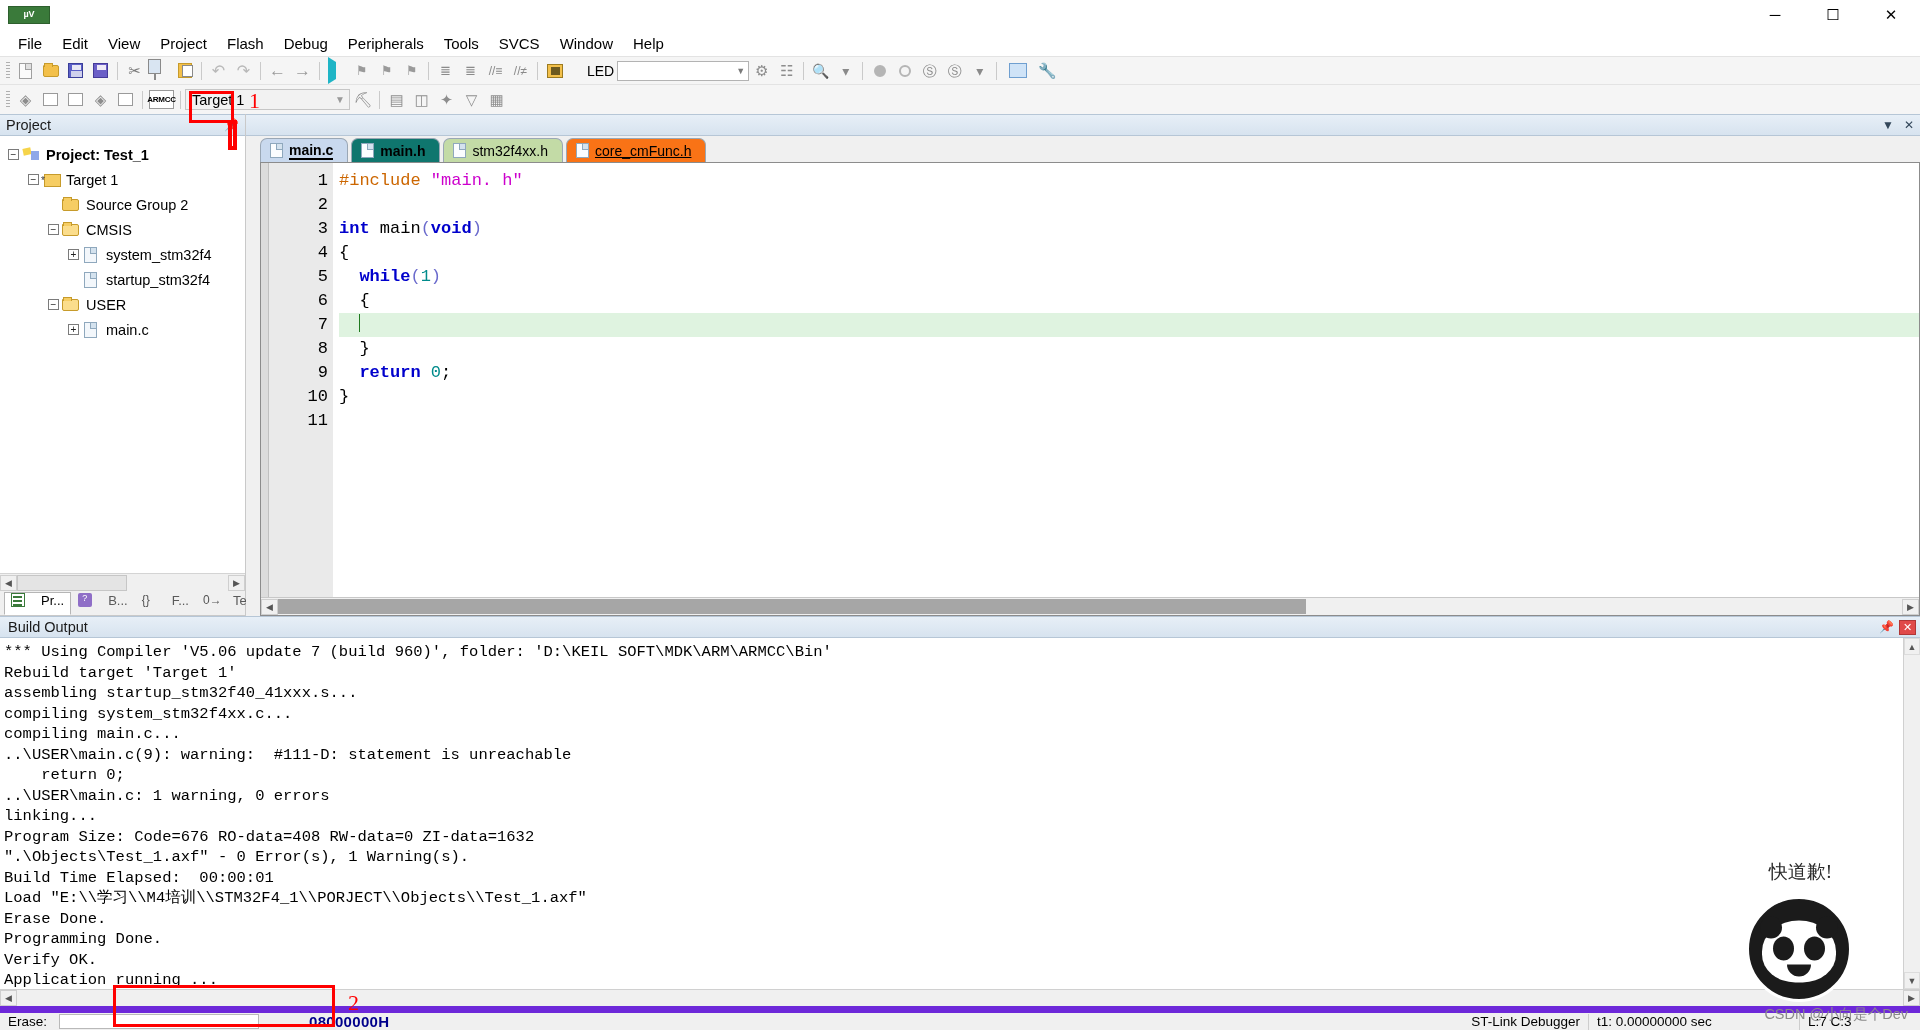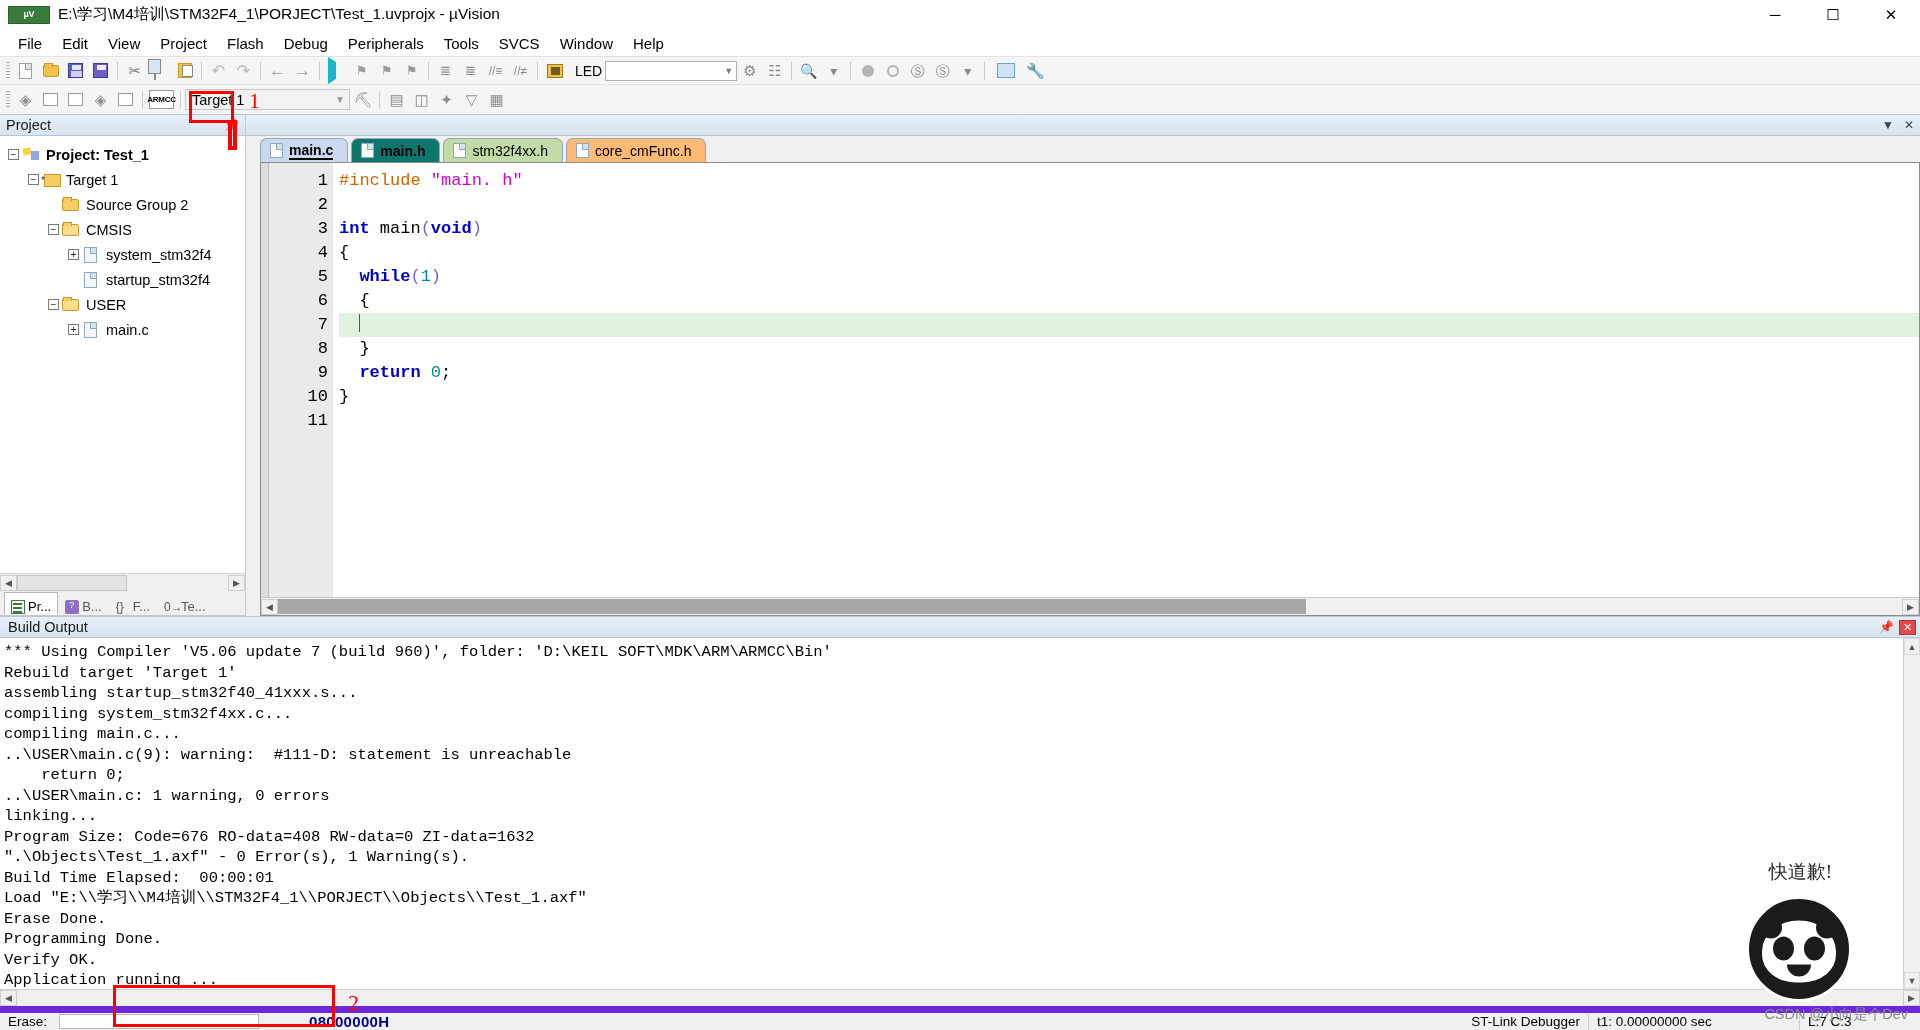--- a/index.html
+++ b/index.html
@@ -68,21 +68,21 @@
   .grip {
     width: 4px; height: 18px; margin: 0 3px;
     background-image: repeating-linear-gradient(to bottom, #b0b0b0 0 1px, transparent 1px 3px);
   }
   .tb-btn {
     width: 25px; height: 24px;
     display: flex; align-items: center; justify-content: center;
     position: relative;
   }
   .tb-sep { width: 1px; height: 18px; background: #cacaca; margin: 0 4px; }
-  .tb-label { font-size: 14px; color:#000; margin-left: 8px; }
+  .tb-label { font-size: 14px; color:#000; margin-left: 20px; }
 
   
   .ic { width: 18px; height: 18px; position: relative; display:block; }
   .ic-doc { background:#fbfbfb; border:1px solid #a0a0a0; width:13px; height:16px; }
   .ic-doc:after{content:"";position:absolute;top:0;right:0;width:5px;height:5px;background:#e0e0e0;border-left:1px solid #a0a0a0;border-bottom:1px solid #a0a0a0;}
   .ic-folder { width:16px;height:12px;background:#f3c04a;border:1px solid #c79b2b;border-radius:1px 2px 2px 2px; }
   .ic-folder:before{content:"";position:absolute;top:-3px;left:0;width:7px;height:3px;background:#f3c04a;border:1px solid #c79b2b;border-bottom:none;}
   .ic-save { width:15px;height:15px;background:#5b5fc7;border:1px solid #3a3e99; }
   .ic-save:before{content:"";position:absolute;top:1px;left:3px;width:9px;height:5px;background:#e8e8f5;}
   .ic-save:after{content:"";position:absolute;bottom:0;left:2px;width:11px;height:6px;background:#cfd0ec;}
@@ -189,21 +189,21 @@
               display:flex;align-items:center;justify-content:center;font-size:9px;color:#555;}
   .hs-track { flex:1; height:16px; background:#f0f0f0; position:relative; }
   .hs-thumb { position:absolute;left:0;top:0;height:16px;width:52%;background:#e4e4e4;border:1px solid #c6c6c6; }
 
   .panel-tabs {
     height: 25px; min-height:25px; background: #f0f0f0;
     display: flex; align-items: flex-end; padding-left: 4px; gap: 0px;
     border-bottom: 1px solid #c9c9c9;
   }
   .ptab {
-    height: 23px; display:flex; align-items:flex-end; gap:3px;
+    height: 23px; display:flex; align-items:flex-start; gap:16px;
     padding: 0 6px; font-size: 13px; color: #5a5a5a;
     border: 1px solid transparent;
   }
   .ptab.active {
     background:#fff; color:#000; font-weight: normal;
     border:1px solid #b6b6b6; border-bottom: 1px solid #fff;
   }
   .ptab .pic { width:14px;height:14px; display:block; }
   .pic-proj{ background:#fff;border:1px solid #3a7a3a; position:relative;}
   .pic-proj:after{content:"";position:absolute;left:1px;top:2px;width:9px;height:2px;background:#3a7a3a;box-shadow:0 4px 0 #3a7a3a,0 8px 0 #3a7a3a;}
@@ -231,21 +231,21 @@
     border: 1px solid #9aa7b5; border-bottom:none;
     border-radius: 7px 7px 0 0;
     margin-right: 3px; position:relative;
   }
   .dtab .dic { width:13px;height:15px;background:#fbfdff;border:1px solid #8fa8bd; position:relative; flex:none;}
   .dtab .dic:after{content:"";position:absolute;top:0;right:0;width:5px;height:5px;background:#d4e2ee;border-left:1px solid #8fa8bd;border-bottom:1px solid #8fa8bd;}
   .dtab.t-active { background:#c9d9ee; font-weight:bold; }
   .dtab.t-active .lbl { border-bottom: 2px solid #000; }
   .dtab.t-yellow { background:#0f766e; font-weight:bold; }
   .dtab.t-green  { background:#c3dba6; }
-  .dtab.t-red    { background:#fdba74; }
+  .dtab.t-red    { background:#f97316;text-decoration:underline; }
 
   .editor-body { flex:1; display:flex; flex-direction:column; min-height:0; background:#fff;
                  border:1px solid #8c8c8c; margin: 0 0 0 14px; }
   .code-area { flex:1; display:flex; min-height:0; position:relative; overflow:hidden; background:#fff; }
   .code-marginbar { width: 8px; background:#dcdcdc; border-right:1px solid #c0c0c0; flex:none; }
   .code-gutter {
     width: 64px; flex:none; background:#eaeaea;
     font-family: "Liberation Mono", monospace; font-size: 17px;
     color:#000; text-align:right; padding: 6px 5px 0 0;
   }
@@ -331,21 +331,20 @@
     font-size: 14.5px; color:#8a8a8a;
   }
 </style>
 </head>
 <body>
 
 <div id="app">
 
   <div class="titlebar">
     <div class="app-icon">µV</div>
-    <div class="title-text">E:\学习\M4培训\STM32F4_1\PORJECT\Test_1.uvprojx - µVision</div>
     <div class="win-buttons">
       <div class="win-btn">─</div>
       <div class="win-btn">☐</div>
       <div class="win-btn close">✕</div>
     </div>
   </div>
 
   <div class="menubar">
     <div class="menu-item">File</div>
     <div class="menu-item">Edit</div>

